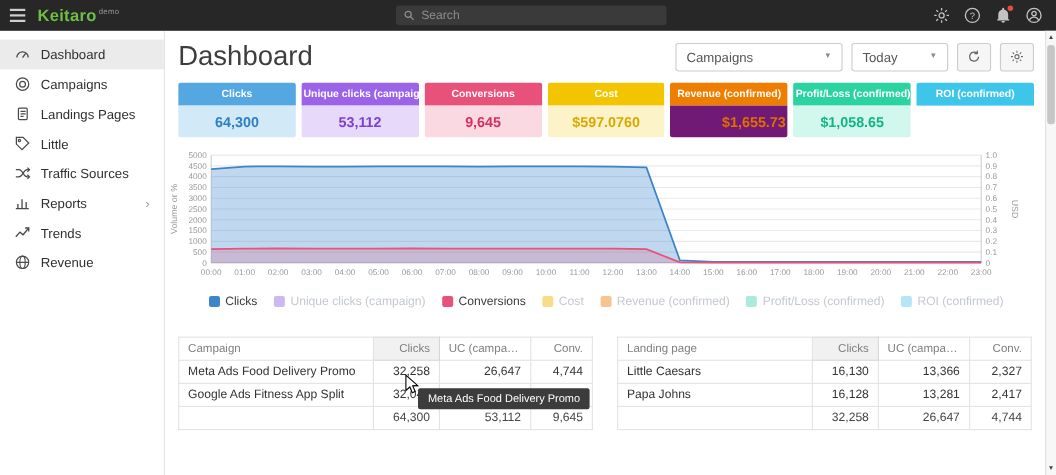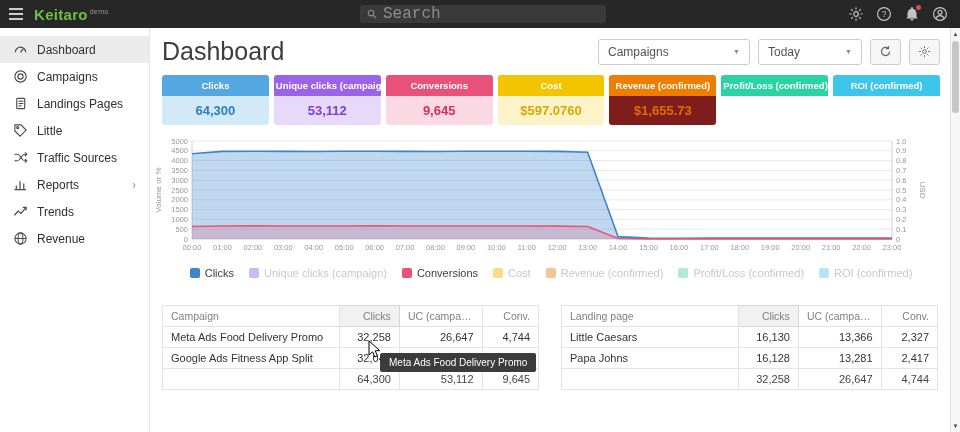--- a/index.html
+++ b/index.html
@@ -7,42 +7,42 @@
 .app{position:relative;width:960px;height:432px;overflow:hidden}
 
 
 .topbar{position:absolute;top:0;left:0;width:960px;height:28px;background:#272727;display:flex;align-items:center;z-index:30}
 .hamburger{width:32px;display:flex;flex-direction:column;gap:3px;align-items:center;cursor:pointer}
 .hamburger span{display:block;width:14px;height:2px;background:#cfcfcf}
 .logo{color:#6fbf44;font-size:15px;font-weight:bold;letter-spacing:.3px;margin-left:2px}
 .logo sup{color:#9a9a9a;font-size:7px;font-weight:normal;margin-left:2px}
 .search-box{position:absolute;left:360px;top:5px;width:246px;height:18px;background:#3a3a3a;border-radius:3px;display:flex;align-items:center;padding:0 7px;gap:6px}
 .search-box svg{width:10px;height:10px;flex:none}
-.search-box input{flex:1;background:transparent;border:none;outline:none;color:#ccc;font-size:16px;font-family:Liberation Mono, monospace}
+.search-box input{flex:1;background:transparent;border:none;outline:none;color:#ccc;font-size:11px;font-family:Liberation Sans, sans-serif}
 .search-box input::placeholder{color:#8d8d8d}
 .top-icons{margin-left:auto;display:flex;align-items:center;gap:12px;padding-right:12px;color:#c2c2c2}
 .top-icon{width:16px;height:16px;position:relative;cursor:pointer}
 .top-icon svg{width:16px;height:16px;display:block}
 .badge-dot{position:absolute;top:-1px;right:-1px;width:5px;height:5px;border-radius:50%;background:#e74c3c}
 
 
 .sidebar{position:absolute;top:28px;left:0;width:150px;height:404px;background:#fff;border-right:1px solid #e4e4e4;padding-top:8px;z-index:20}
 .side-item{display:flex;align-items:center;gap:9px;height:27px;padding:0 13px;font-size:12px;color:#2f2f2f;cursor:pointer}
 .side-item.active{background:#ebebeb}
 .side-item svg{width:15px;height:15px;flex:none;color:#4a4a4a}
 .side-chevron{margin-left:auto;color:#9a9a9a;font-size:12px}
 
 
 .main{position:absolute;top:28px;left:150px;width:800px;height:404px;overflow:hidden;background:#fff}
 .page-head{display:flex;align-items:center;padding:9px 10px 7px 12px}
 .page-title{font-size:25px;font-weight:300;color:#3d3d3d}
 .filters{margin-left:auto;display:flex;gap:8px;align-items:center}
 .select{display:flex;align-items:center;justify-content:space-between;height:26px;border:1px solid #ccc;border-radius:3px;padding:0 9px;font-size:12px;color:#555;background:#fff;cursor:pointer}
 .select.w-campaign{width:152px}
-.select.w-date{width:104px}
+.select.w-date{width:88px}
 .chev{color:#888;font-size:7px;margin-left:8px}
 .icon-btn{width:31px;height:26px;border:1px solid #ccc;border-radius:3px;background:#f6f6f6;display:flex;align-items:center;justify-content:center;color:#666;cursor:pointer}
 .icon-btn svg{width:13px;height:13px}
 
 
 .cards{display:flex;gap:5px;padding:2px 10px 0 12px}
 .metric-card{flex:1;border-radius:3px;overflow:hidden;text-align:center;min-width:0}
 .mc-head{color:#fff;font-size:9.5px;font-weight:bold;padding:5px 2px;white-space:nowrap;overflow:hidden}
 .mc-body{font-size:13px;font-weight:bold;padding:7px 2px;white-space:nowrap}
 
@@ -233,24 +233,25 @@
         <div class="metric-card">
           <div class="mc-head" style="background: rgb(232, 81, 122);">Conversions</div>
           <div class="mc-body" style="background: rgb(250, 217, 226); color: rgb(214, 46, 96);">9,645</div>
         </div>
         <div class="metric-card">
           <div class="mc-head" style="background: rgb(242, 197, 0);">Cost</div>
           <div class="mc-body" style="background: rgb(253, 243, 201); color: rgb(217, 168, 0);">$597.0760</div>
         </div>
         <div class="metric-card">
           <div class="mc-head" style="background: rgb(239, 125, 0);">Revenue (confirmed)</div>
-          <div class="mc-body" style="background: #7f1d1d; color: rgb(224, 111, 0);">$1,655.73</div>
+          <div class="mc-body" style="background: #701a75; color: rgb(224, 111, 0); text-align: right;">$1,655.73</div>
         </div>
         <div class="metric-card">
           <div class="mc-head" style="background: rgb(44, 211, 162);">Profit/Loss (confirmed)</div>
+          <div class="mc-body" style="background: rgb(210, 247, 236); color: rgb(18, 180, 135);">$1,058.65</div>
         </div>
         <div class="metric-card">
           <div class="mc-head" style="background: rgb(62, 198, 234);">ROI (confirmed)</div>
         </div>
       </div>
 
     <div class="chart-area">
       <svg id="chart-svg" width="778" height="124" viewBox="0 0 778 124">
           <text x="36" y="108.5" text-anchor="end" font-size="7.5" fill="#999">0</text>
           <line x1="40" y1="96.2" x2="740" y2="96.2" stroke="#e9e9e9" stroke-width="1"></line>

